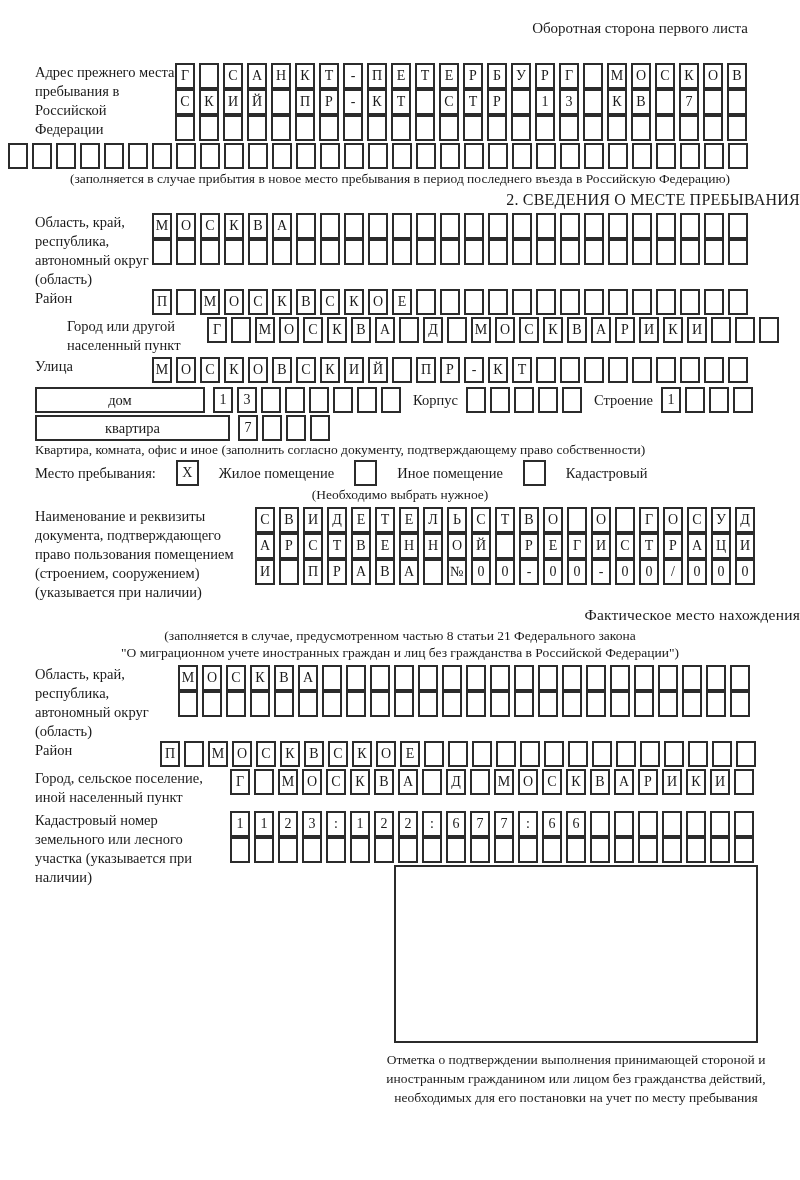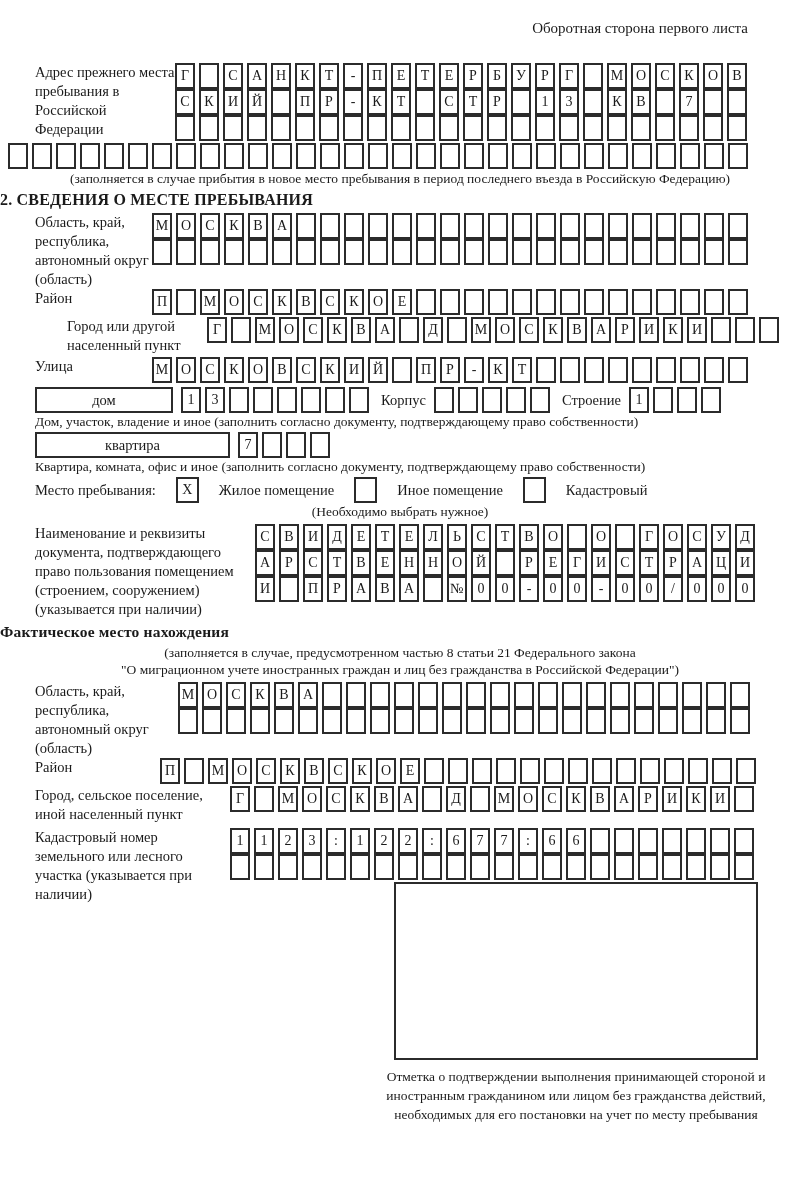--- a/index.html
+++ b/index.html
@@ -2,21 +2,21 @@
 <html><head>
 <meta charset="utf-8">
 <style>
   html,body{margin:0;padding:0;}
   body{
     width:800px;height:1180px;background:#ffffff;color:#1a1a1a;
     font-family:"Liberation Serif", serif;overflow:hidden;position:relative;
   }
   .page{padding-top:20px;}
   .hdr{ text-align:right;padding-right:52px;font-size:15px; }
-  .title-center{ text-align:left;font-weight:bold;font-size:16px;letter-spacing:.2px; }
+  .title-center{ text-align:right;font-weight:normal;font-size:16px;letter-spacing:.2px; }
   .note-center{ text-align:center;font-size:13.5px;line-height:17px; }
   .note-left{ margin-left:35px;font-size:13.5px;line-height:17px; }
 
   .frow{ display:flex;align-items:flex-start;margin-left:35px; }
   .flabel{ font-size:14.5px;line-height:19px;flex:none; }
   .w135{width:140px;} .w117{width:117px;} .w140{width:140px;margin-left:32px;}
   .w143{width:143px;} .w125{width:125px;} .w195{width:195px;} .w215{width:220px;}
 
   .cellcol{flex:none;}
   .cellrow{ white-space:nowrap;height:24px;margin-bottom:2px; }
@@ -81,29 +81,28 @@
     <div class="flabel w140">Город или другой населенный пункт</div>
     <div class="cellrow"><span class="cell">Г</span><span class="cell"></span><span class="cell">М</span><span class="cell">О</span><span class="cell">С</span><span class="cell">К</span><span class="cell">В</span><span class="cell">А</span><span class="cell"></span><span class="cell">Д</span><span class="cell"></span><span class="cell">М</span><span class="cell">О</span><span class="cell">С</span><span class="cell">К</span><span class="cell">В</span><span class="cell">А</span><span class="cell">Р</span><span class="cell">И</span><span class="cell">К</span><span class="cell">И</span><span class="cell"></span><span class="cell"></span><span class="cell"></span></div>
   </div>
 
   <div class="frow mt2">
     <div class="flabel w117">Улица</div>
     <div class="cellrow"><span class="cell">М</span><span class="cell">О</span><span class="cell">С</span><span class="cell">К</span><span class="cell">О</span><span class="cell">В</span><span class="cell">С</span><span class="cell">К</span><span class="cell">И</span><span class="cell">Й</span><span class="cell"></span><span class="cell">П</span><span class="cell">Р</span><span class="cell">-</span><span class="cell">К</span><span class="cell">Т</span><span class="cell"></span><span class="cell"></span><span class="cell"></span><span class="cell"></span><span class="cell"></span><span class="cell"></span><span class="cell"></span><span class="cell"></span><span class="cell"></span></div>
   </div>
 
   <div class="frow mt4">
-    <span class="typebox" style="width:138px;">дом</span>
+    <span class="typebox" style="width:170px;">дом</span>
     <span style="display:inline-block;width:8px;"></span>
     <span class="cellrow"><span class="cell">1</span><span class="cell">3</span><span class="cell"></span><span class="cell"></span><span class="cell"></span><span class="cell"></span><span class="cell"></span><span class="cell"></span></span>
     <span class="inline-lbl">Корпус</span>
     <span class="cellrow"><span class="cell"></span><span class="cell"></span><span class="cell"></span><span class="cell"></span><span class="cell"></span></span>
     <span class="inline-lbl">Строение</span>
     <span class="cellrow"><span class="cell">1</span><span class="cell"></span><span class="cell"></span><span class="cell"></span></span>
   </div>
-  <div class="note-left">Дом, участок, владение и иное (заполнить согласно документу, подтверждающему право собственности)</div>
 
   <div class="frow mt2">
     <span class="typebox" style="width:195px;">квартира</span>
     <span style="display:inline-block;width:8px;"></span>
     <span class="cellrow"><span class="cell">7</span><span class="cell"></span><span class="cell"></span><span class="cell"></span></span>
   </div>
   <div class="note-left">Квартира, комната, офис и иное (заполнить согласно документу, подтверждающему право собственности)</div>
 
   <div class="stayrow mt2">
     <span>Место пребывания:</span>

